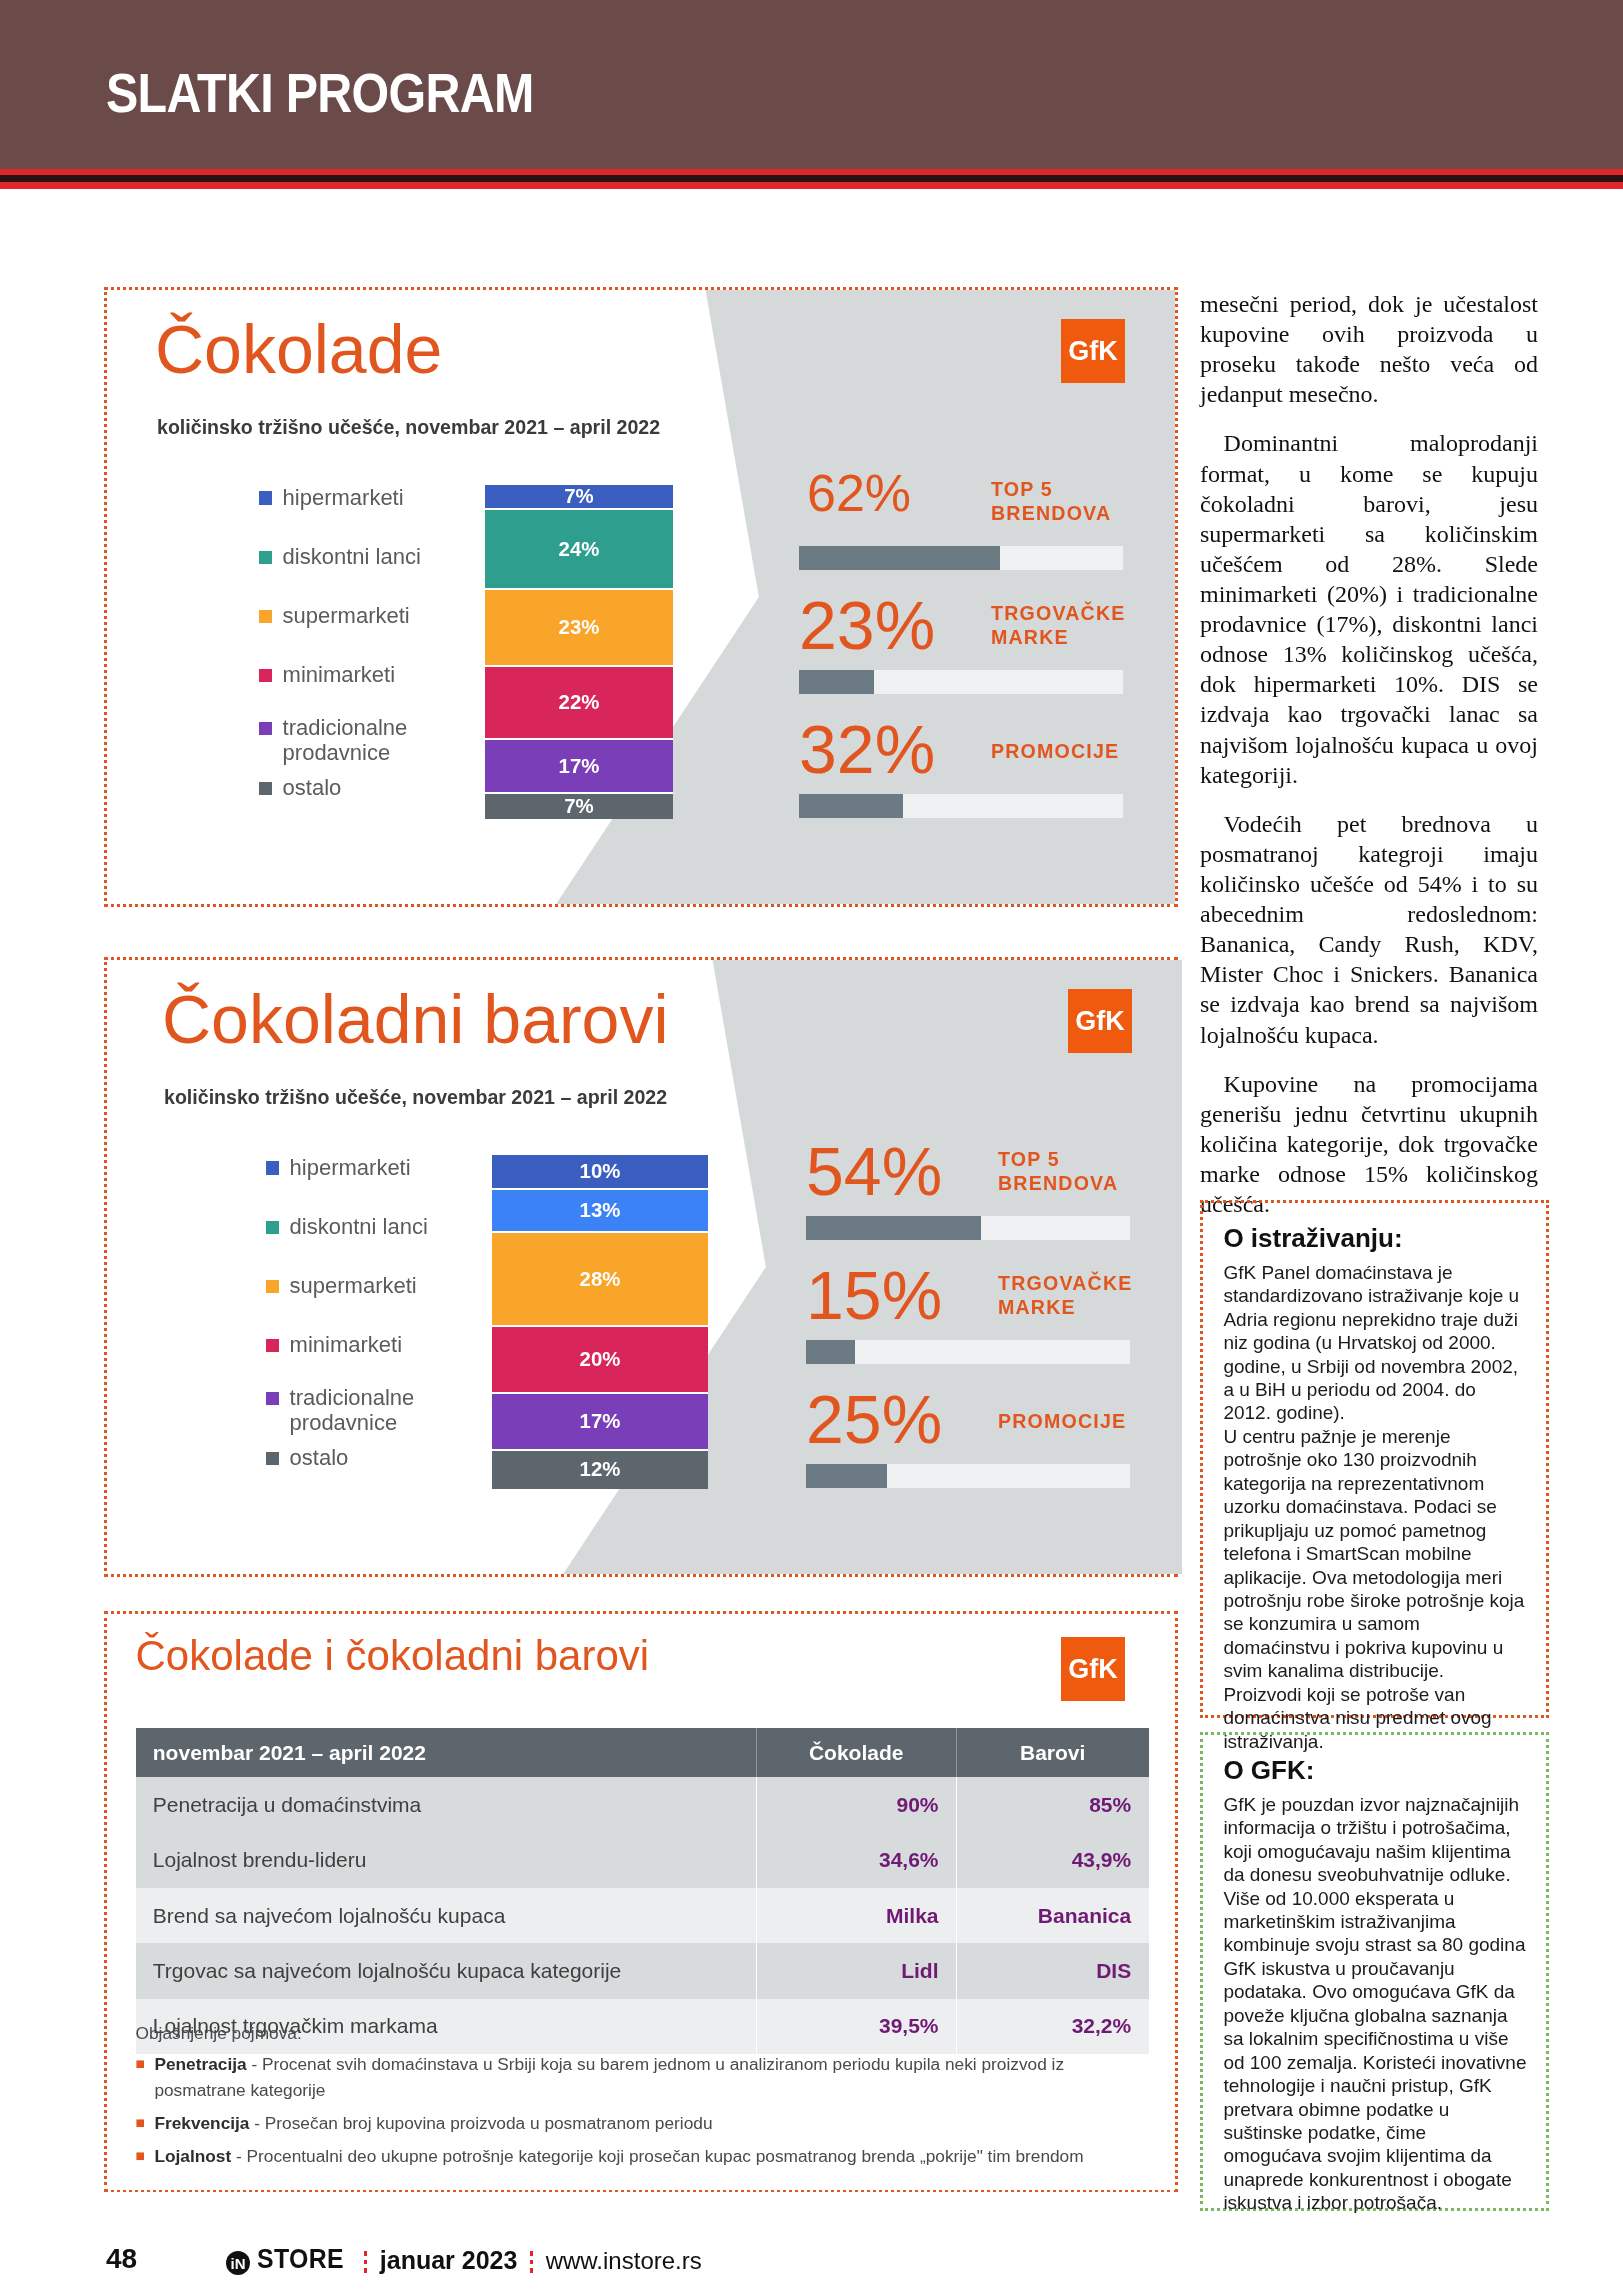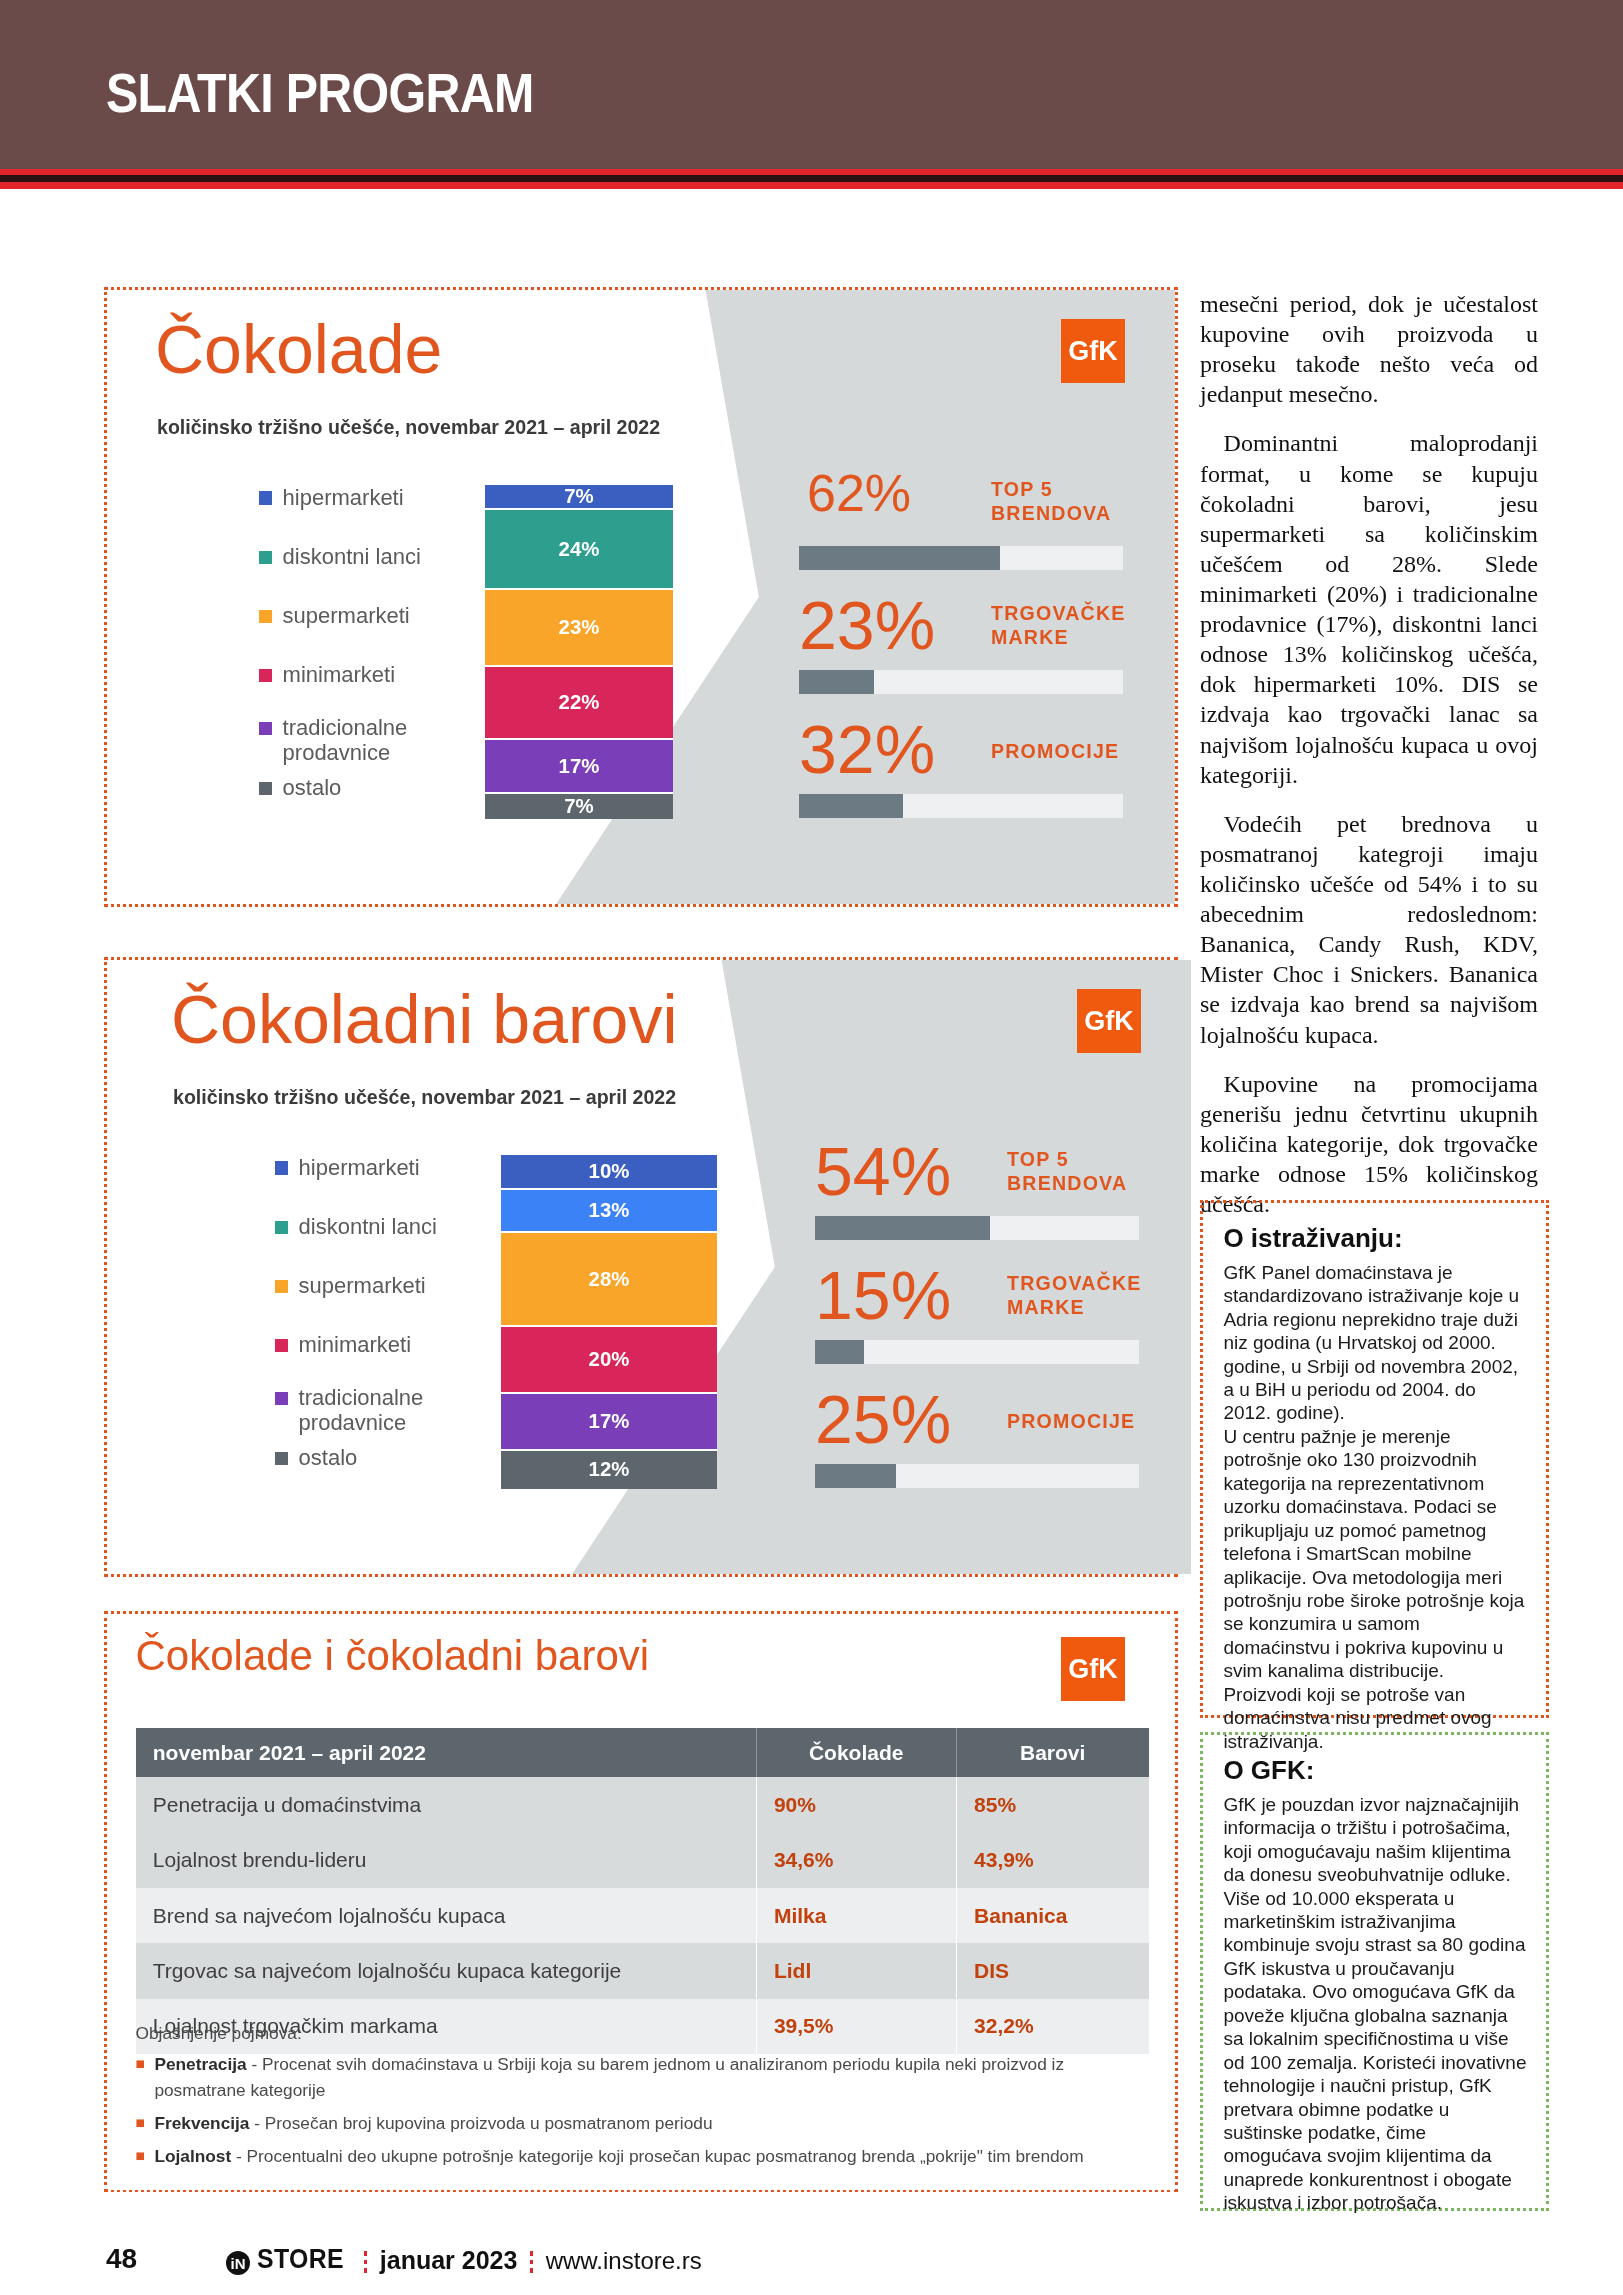--- a/index.html
+++ b/index.html
@@ -81,21 +81,21 @@
   
   .tbl{position:absolute;width:1013px;border-collapse:collapse;table-layout:fixed;}
   .tbl th{
     background:#5c666c;color:#ffffff;font-size:21px;font-weight:bold;
     padding:12.6px 17.3px;text-align:left;height:44px;box-sizing:border-box;
   }
   .tbl th.num{text-align:center;border-left:1.6px solid #8e979b;}
   .tbl td{
     font-size:21px;color:#3f3f3f;padding:15.7px 17.3px;height:44px;box-sizing:border-box;
   }
-  .tbl td.num{text-align:left;color:#c2410c;font-weight:bold;border-left:1.6px solid #ffffff;}
+  .tbl td.num{text-align:right;color:#701a75;font-weight:bold;border-left:1.6px solid #ffffff;}
   .tbl tr.odd td{background:#d7dbdc;margin-top:37px;}
   .tbl tr.even td{background:#eceeef;}
 
   
   .fn-title{position:absolute;font-size:17.3px;color:#4a4a4a;}
   .fn-item{position:absolute;font-size:17.3px;color:#4a4a4a;line-height:1.5;
            display:flex;align-items:flex-start;}
   .fn-bullet{color:#e1561f;margin-right:9.4px;font-size:15.7px;line-height:1.5;}
   .fn-item b{color:#2e2e2e;}
 
@@ -207,21 +207,21 @@
   <div class="stat" style="left:691px;top:425px;width:338px;height:102px;">
     <div class="stat-pct" style="left:0;top:0;font-size:68px;">32%</div>
     <div class="stat-lbl" style="left:192px;top:25px;white-space:pre-line;">PROMOCIJE</div>
     <div class="bar-track" style="left:0;top:79px;width:324px;">
       <div class="bar-fill" style="width:32%;"></div>
     </div>
   </div>
 </div>
 
 <div class="dotbox" style="left:104px;top:957px;width:1074px;height:620px;"></div>
-<div class="info" style="left:124px;top:960px;width:1067px;height:614px;">
+<div class="info" style="left:115px;top:960px;width:1067px;height:614px;">
 
   <div class="gray-wedge" style="left:0;width:100%;clip-path:polygon(56% 0, 100% 0, 100% 100%, 42% 100%, 61% 50%);"></div>
 
   <div class="chart-title" style="left:47px;top:20.4px;font-size:68px;">Čokoladni barovi</div>
   <div class="chart-sub" style="left:49px;top:126px;">količinsko tržišno učešće, novembar 2021 – april 2022</div>
 
   <div class="gfk-logo" style="left:953px;top:29px;width:64px;height:64px;font-size:27px;">GfK</div>
 
   <div class="legend" style="left:25px;top:188px;width:306px;height:314px;">
     <div class="legend-row" style="top:7.9px;left:126px;">

